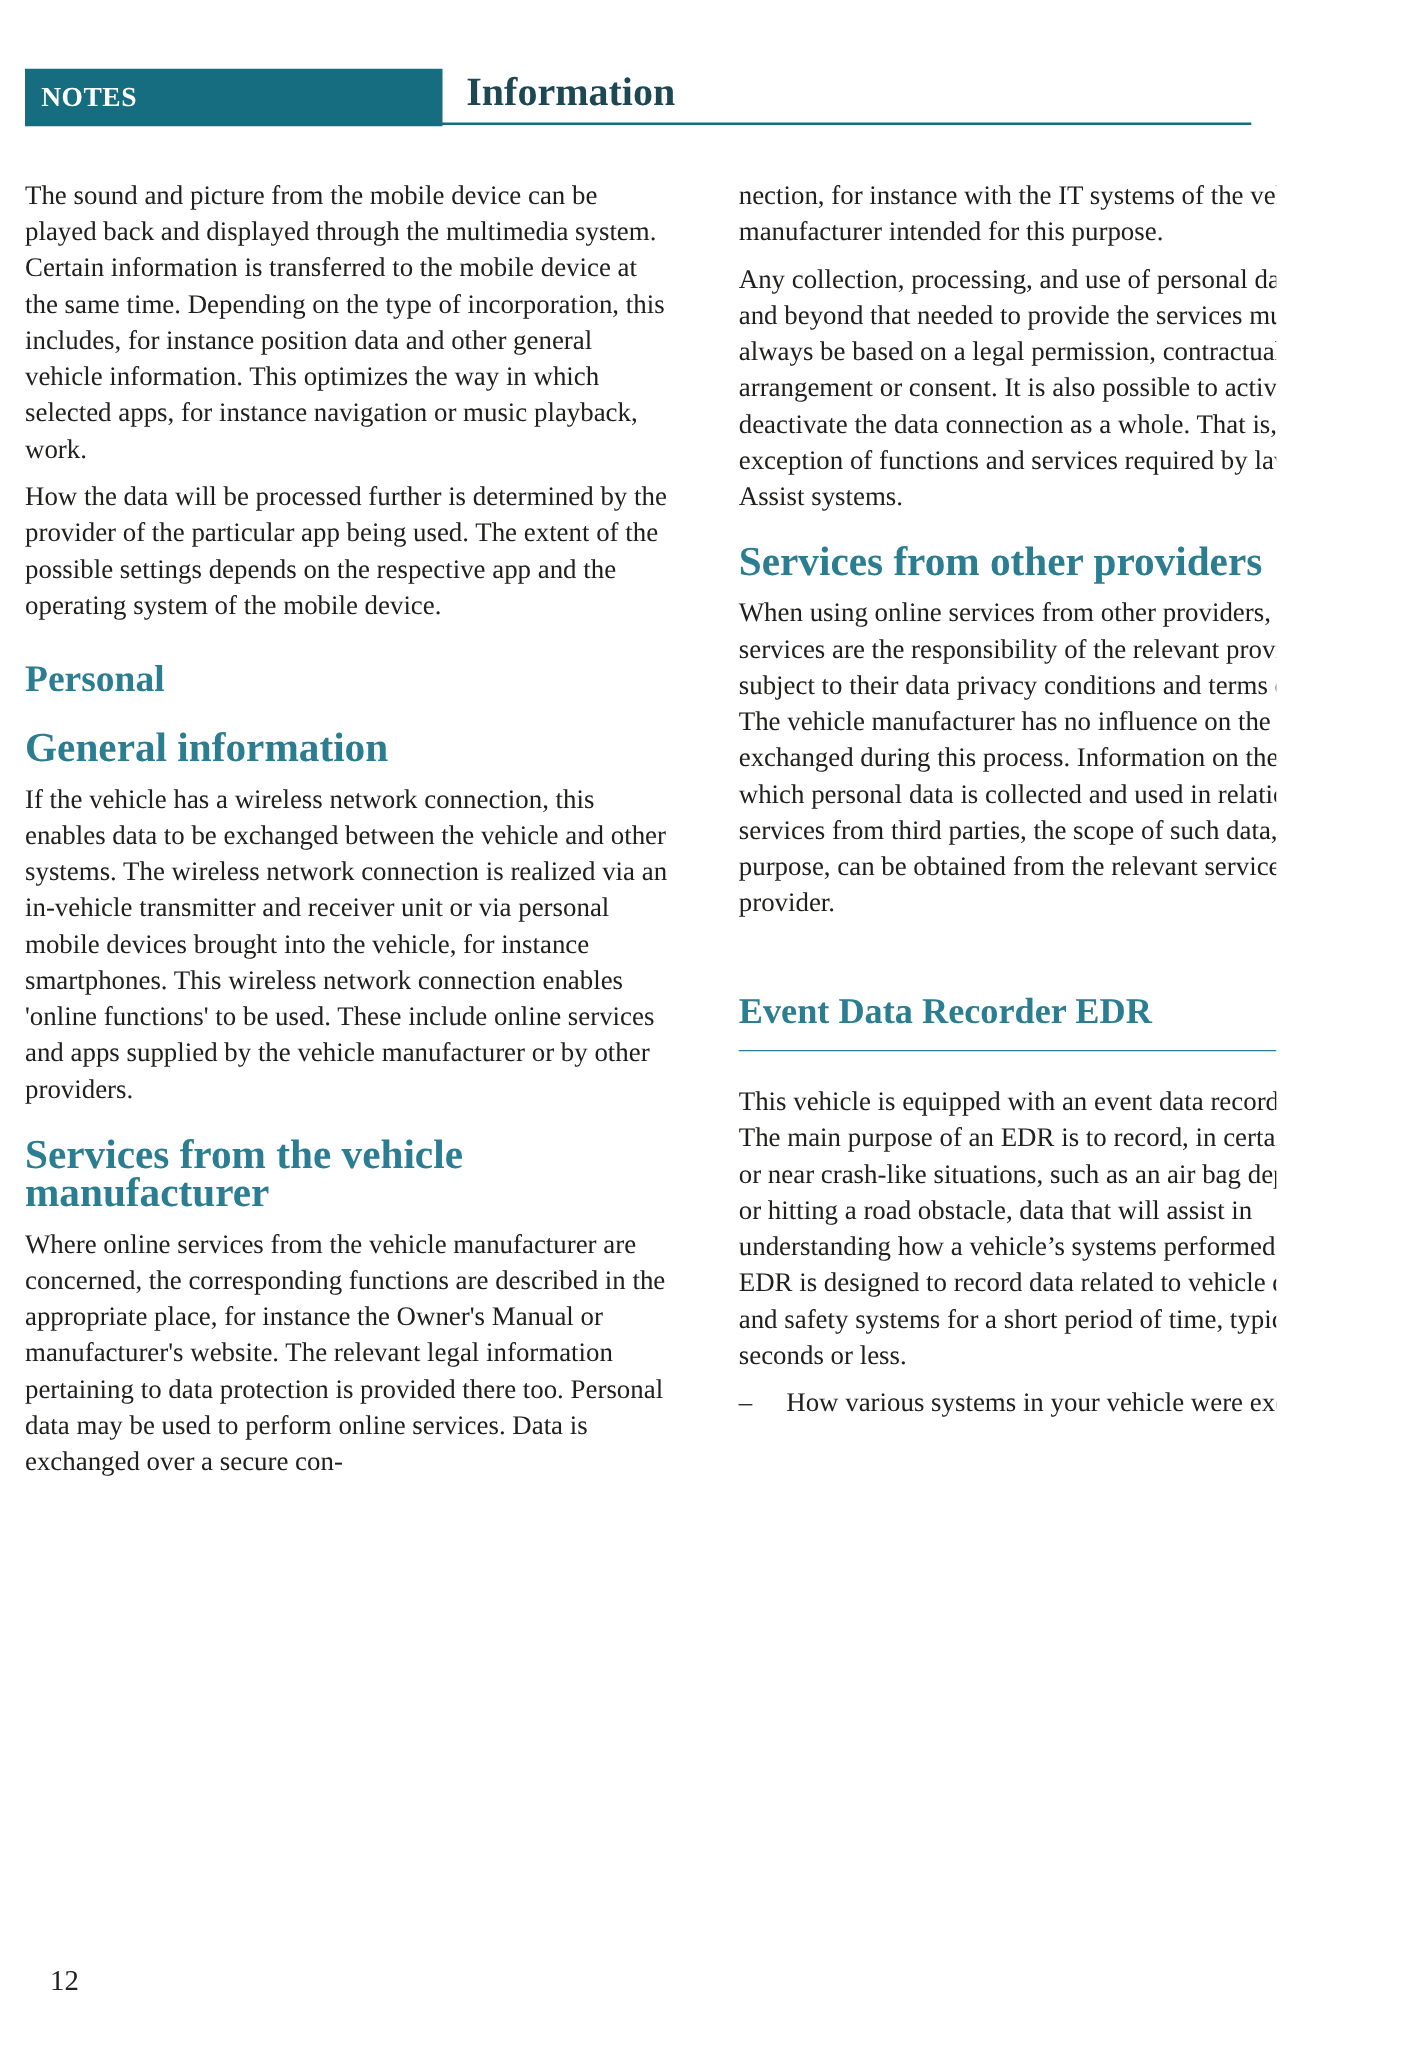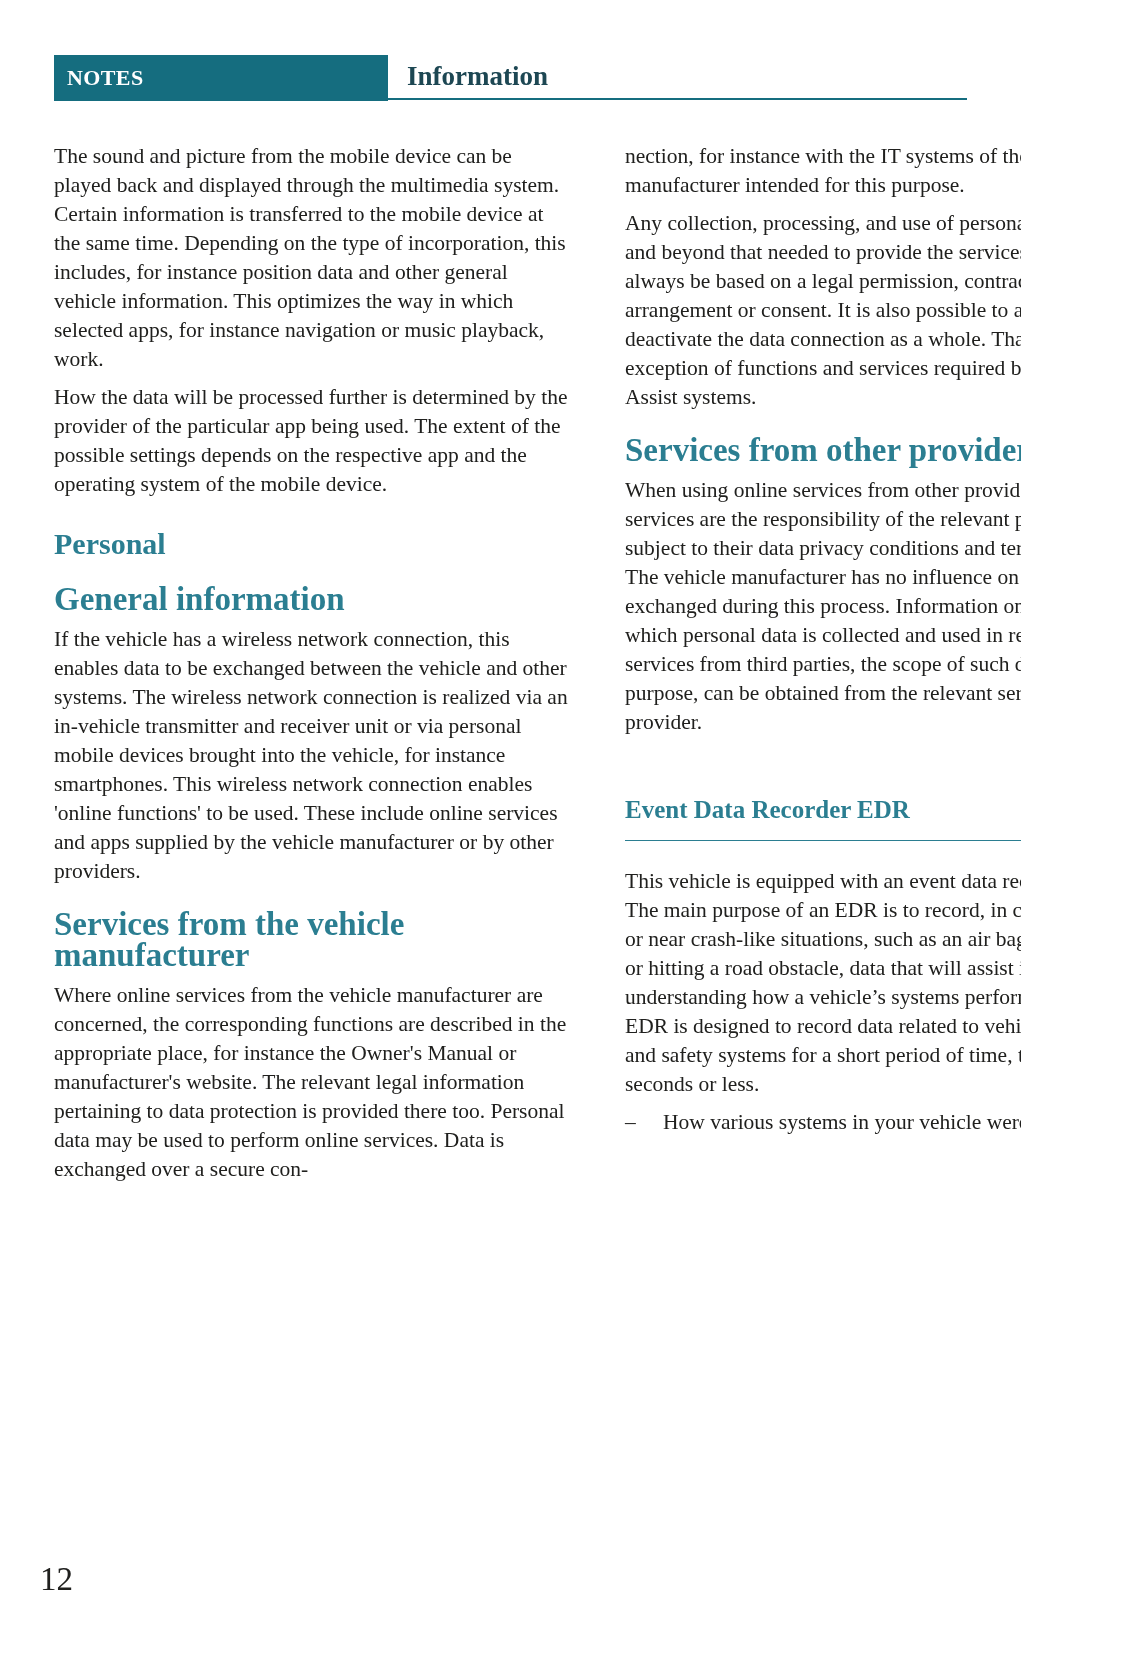--- a/index.html
+++ b/index.html
@@ -7,21 +7,21 @@
     width: 1142px;
     height: 1654px;
     background: #ffffff;
     font-family: "Liberation Serif", "DejaVu Serif", serif;
     color: var(--body-text, #20201e);
   }
   .page {
     position: relative;
     width: 1021px;
     height: 1654px;
-    padding: 55px 54px 0;
+    padding: 55px 20px 0;
     box-sizing: border-box;
     overflow: hidden;
   }
   .page-header {
     position: relative;
     height: 43px;
     border-bottom: 2.5px solid var(--rule-teal, #156d7f);
   }
   .notes-box {
     position: absolute;
@@ -36,21 +36,21 @@
     letter-spacing: 0.4px;
     display: flex;
     align-items: center;
     padding-left: 13px;
     box-sizing: border-box;
   }
   .header-title {
     position: absolute;
     left: 353px;
     bottom: 6px;
-    font-size: 27px;
+    font-size: 32px;
     font-weight: bold;
     color: var(--title-color, #1d4753);
     text-align: center;
   }
   .columns {
     display: flex;
     gap: 56px;
     margin-top: 42px;
   }
   .col { width: 515px; flex: none; }
@@ -71,40 +71,40 @@
   }
   .h-sub {
     color: var(--heading-teal, #2b7e91);
     font-size: 33px;
     line-height: 31px;
     font-weight: bold;
     margin: 23px 0 10px;
   }
   .h-edr {
     color: var(--heading-teal, #2b7e91);
-    font-size: 25px;
+    font-size: 29px;
     line-height: 37px;
     font-weight: bold;
     margin: 54px 0 26px;
     padding-bottom: 12px;
     border-bottom: 1.5px solid var(--heading-teal, #2b7e91);
   }
   .bullet-item {
     display: flex;
     font-size: 21.5px;
     line-height: 29px;
     margin: 2px 0 9px;
   }
   .bullet-marker { flex: none; width: 38px; }
   .bullet-text { flex: 1; hyphens: auto; -webkit-hyphens: auto; }
   .page-number {
     position: absolute;
     left: 40px;
     bottom: 56px;
-    font-size: 33px;
+    font-size: 23px;
     color: var(--body-text, #20201e);
   }
 </style>
 </head>
 <body>
 
 <div class="page">
 
   <header class="page-header">
     <div class="notes-box">

